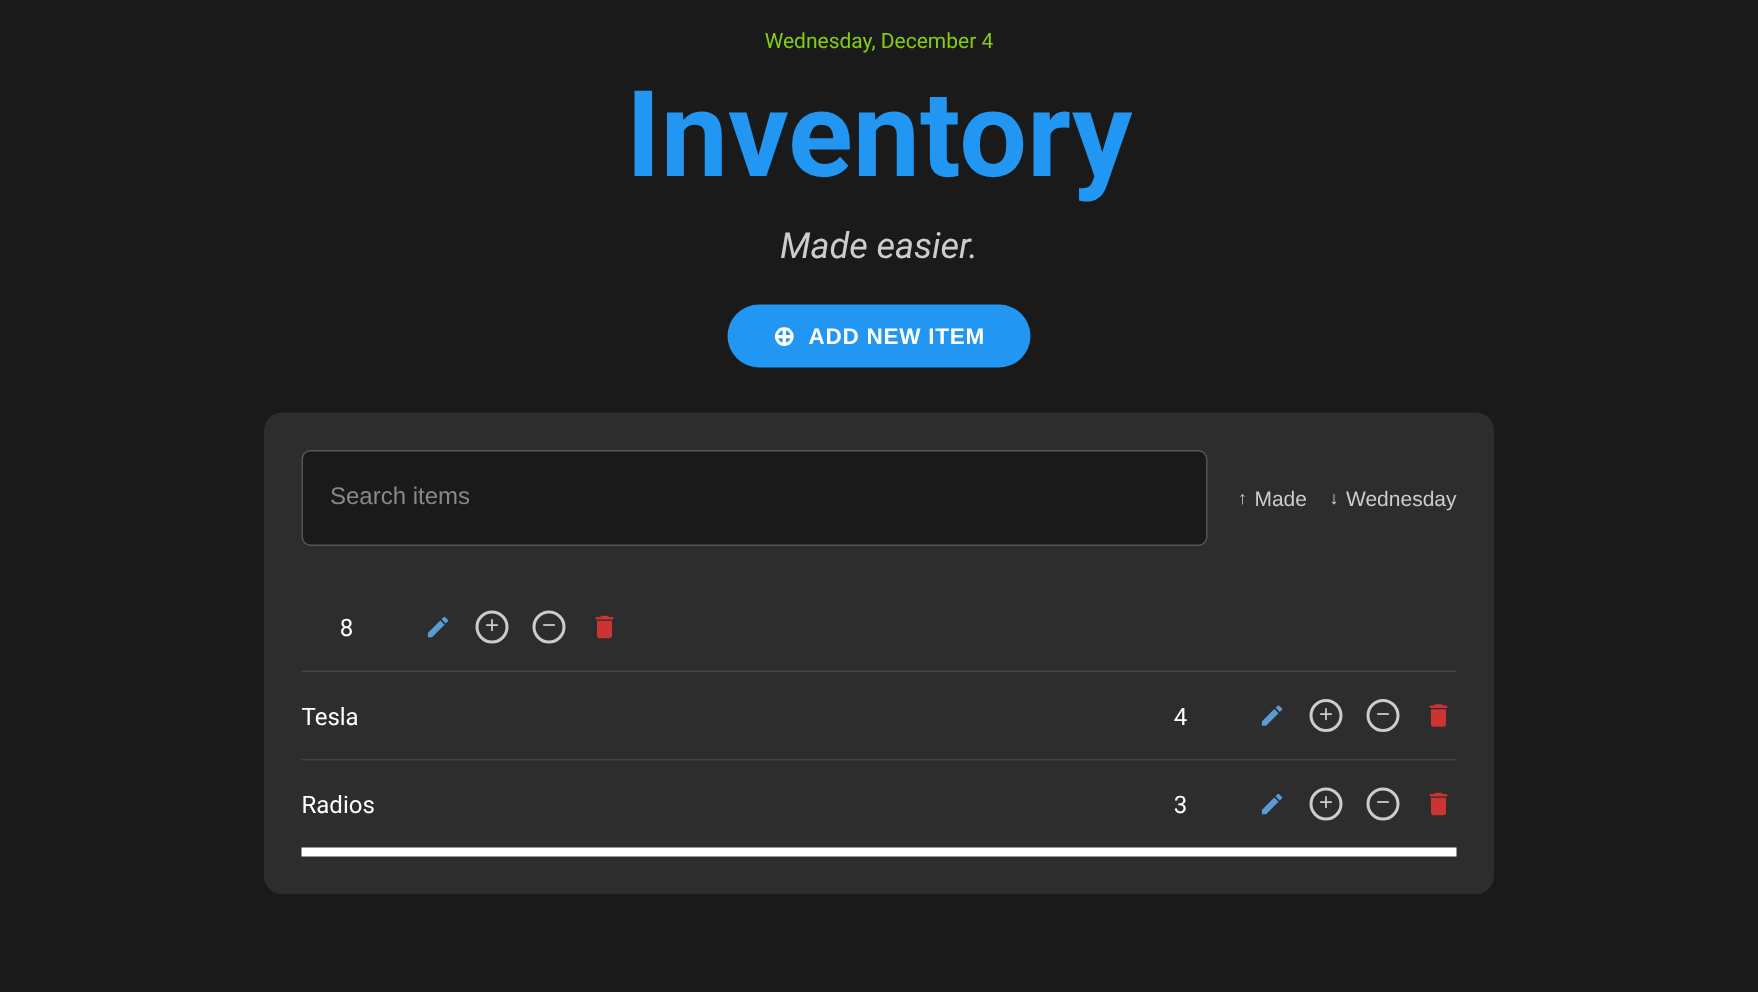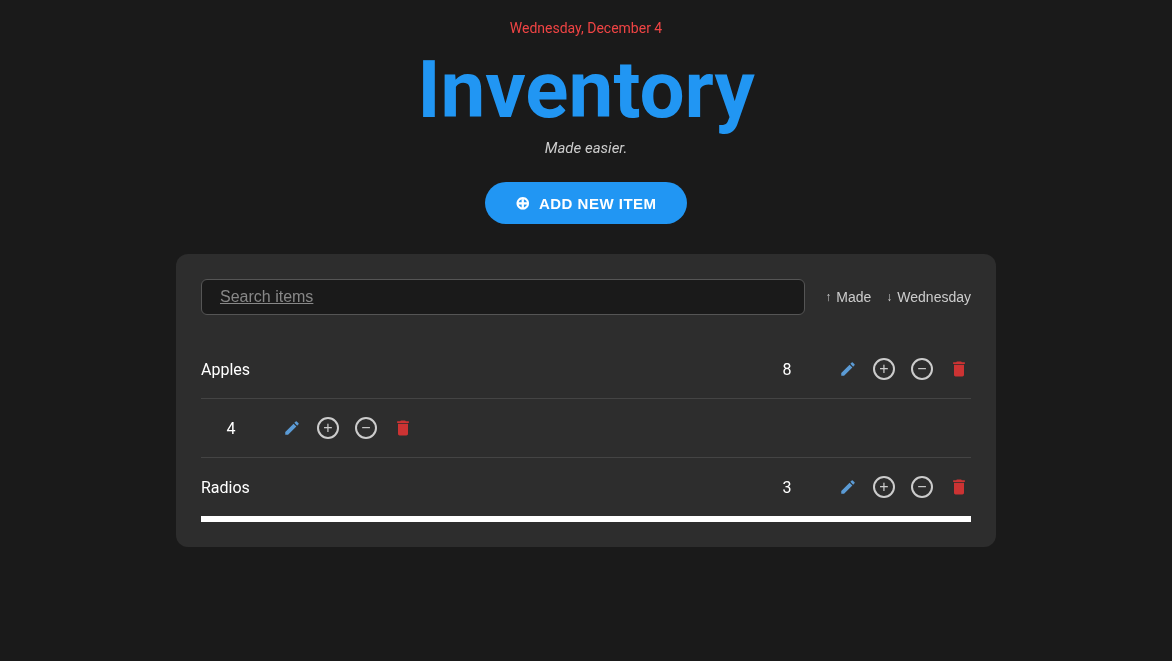--- a/index.html
+++ b/index.html
@@ -16,35 +16,35 @@
       height: 661px;
       display: flex;
       flex-direction: column;
       align-items: center;
       justify-content: flex-start;
       padding-top: 20px;
       overflow: hidden;
     }
 
     .date-text {
-      color: #ef4444;
+      color: #84cc16;
       font-size: 14px;
       margin-bottom: 10px;
     }
 
     .app-title {
       font-size: 80px;
       font-weight: 700;
       color: #2196f3;
       line-height: 1.1;
-      margin-bottom: 5px;
+      margin-bottom: 16px;
     }
 
     .app-subtitle {
-      font-size: 15px;
+      font-size: 24px;
       font-style: italic;
       color: #cccccc;
       margin-bottom: 25px;
     }
 
     .add-button {
       background-color: #2196f3;
       color: #ffffff;
       border: none;
       border-radius: 25px;
@@ -76,25 +76,24 @@
       align-items: center;
       gap: 20px;
       margin-bottom: 25px;
     }
 
     .search-input {
       flex: 1;
       background-color: #1a1a1a;
       border: 1.5px solid #555555;
       border-radius: 6px;
-      padding: 8px 18px;
+      padding: 22px 18px;
       font-size: 16px;
       color: #888888;
       outline: none;
-      text-decoration: underline;
     }
 
     .search-input::placeholder {
       color: #888888;
     }
 
     .sort-buttons {
       display: flex;
       gap: 15px;
       align-items: center;
@@ -234,21 +233,20 @@
       </button>
       <button class="sort-btn">
         <span class="sort-arrow">↓</span>
         <span>Wednesday</span>
       </button>
     </div>
   </div>
 
   <ul class="items-list" id="items-list">
   <li class="item-row">
-      <span class="item-name">Apples</span>
       <span class="item-quantity">8</span>
       <div class="item-actions">
         <button class="action-btn edit-btn" title="Edit">
           <svg width="18" height="18" viewBox="0 0 24 24" fill="#5b9bd5">
             <path d="M3 17.25V21h3.75L17.81 9.94l-3.75-3.75L3 17.25zM20.71 7.04a1 1 0 0 0 0-1.41l-2.34-2.34a1 1 0 0 0-1.41 0l-1.83 1.83 3.75 3.75 1.83-1.83z"></path>
           </svg>
         </button>
         <button class="action-btn increment-btn" title="Increment">
           <div class="circle-plus">+</div>
         </button>
@@ -256,20 +254,21 @@
           <div class="circle-minus">−</div>
         </button>
         <button class="action-btn delete-btn" title="Delete">
           <svg width="20" height="20" viewBox="0 0 24 24" fill="#cc3333">
             <path d="M6 19c0 1.1.9 2 2 2h8c1.1 0 2-.9 2-2V7H6v12zM19 4h-3.5l-1-1h-5l-1 1H5v2h14V4z"></path>
           </svg>
         </button>
       </div>
     </li>
       <li class="item-row">
+      <span class="item-name">Tesla</span>
       <span class="item-quantity">4</span>
       <div class="item-actions">
         <button class="action-btn edit-btn" title="Edit">
           <svg width="18" height="18" viewBox="0 0 24 24" fill="#5b9bd5">
             <path d="M3 17.25V21h3.75L17.81 9.94l-3.75-3.75L3 17.25zM20.71 7.04a1 1 0 0 0 0-1.41l-2.34-2.34a1 1 0 0 0-1.41 0l-1.83 1.83 3.75 3.75 1.83-1.83z"></path>
           </svg>
         </button>
         <button class="action-btn increment-btn" title="Increment">
           <div class="circle-plus">+</div>
         </button>

